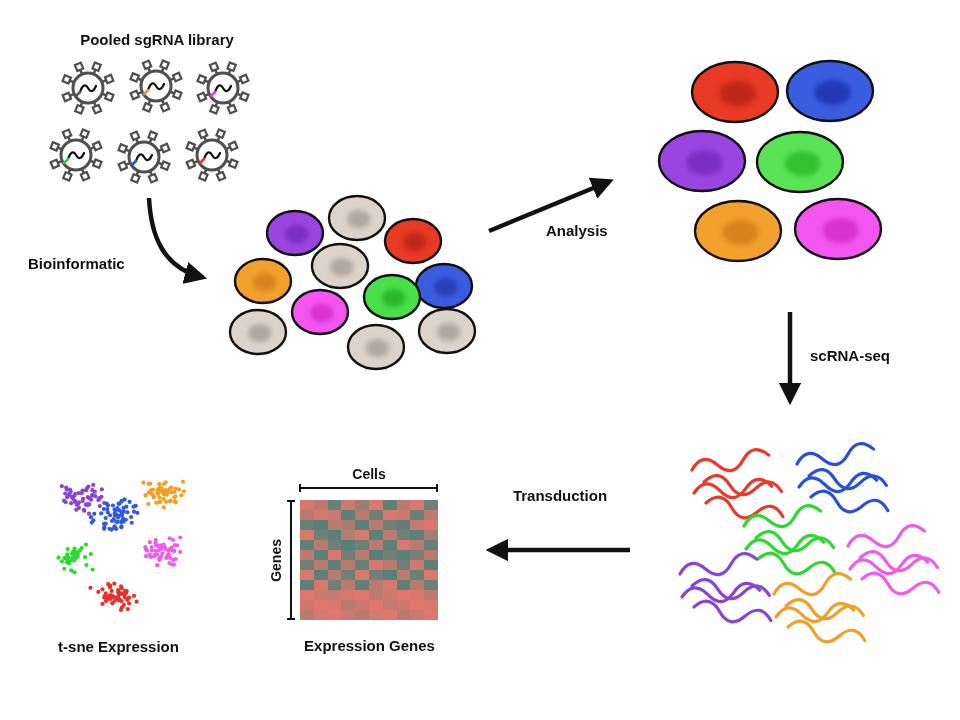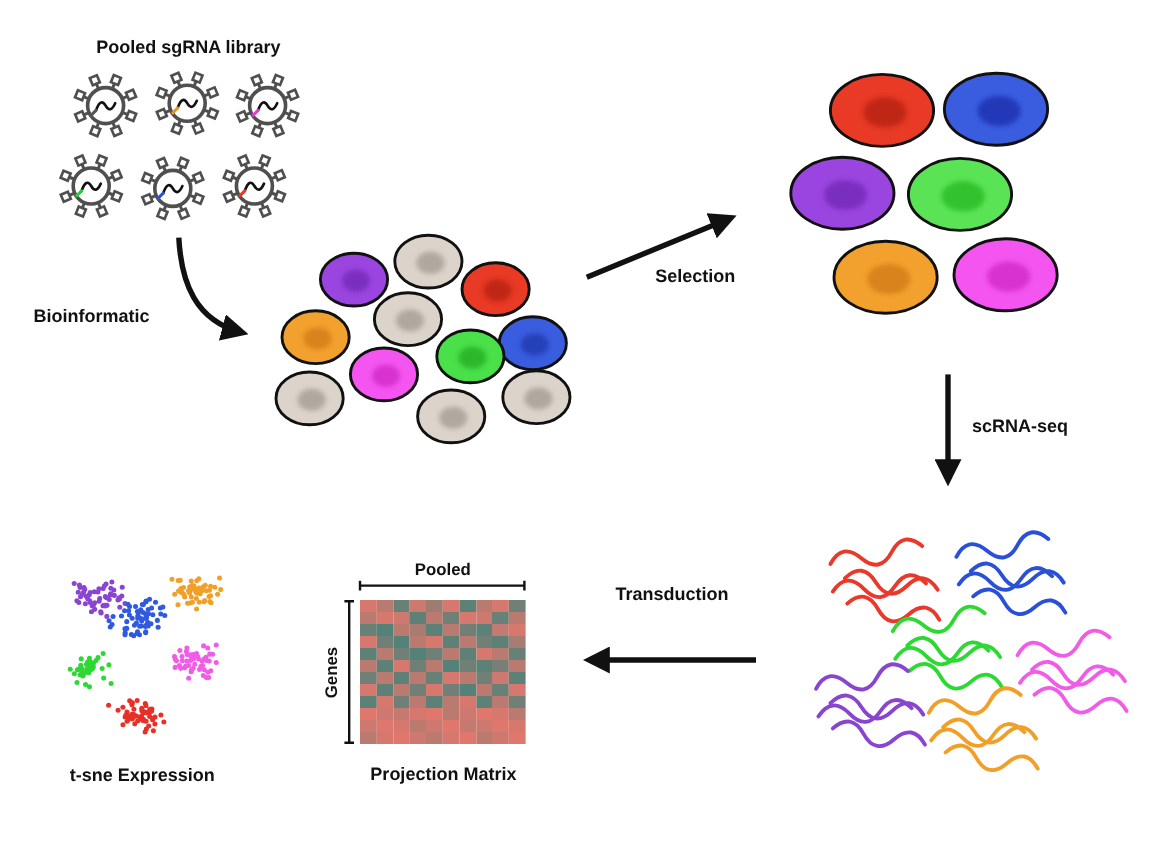--- a/index.html
+++ b/index.html
@@ -612,34 +612,34 @@
           <circle cx="111.2646161366254" cy="595.5234000964556" r="2.1" fill="#e83028"></circle>
           <circle cx="127.83112034983932" cy="609.0377776885871" r="2.1" fill="#e83028"></circle>
         </g>
       </g>
   </svg>
 
   <div class="lbl center" style="left:57px;top:30px;width:200px;">Pooled sgRNA library</div>
 
   <div class="lbl" style="left:28px;top:254px;">Bioinformatic</div>
 
-  <div class="lbl" style="left:546px;top:221px;">Selection</div>
+  <div class="lbl" style="left:546px;top:221px;">Analysis</div>
 
   <div class="lbl" style="left:810px;top:346px;">scRNA-seq</div>
 
 
   <div class="lbl center" style="left:478px;top:486px;width:164px;">
     <div>Transduction</div>
   </div>
 
-  <div class="lbl center" style="left:300px;top:465px;width:138px;font-size:14px;">Pooled</div>
+  <div class="lbl center" style="left:300px;top:465px;width:138px;font-size:14px;">Cells</div>
 
   <div class="lbl center" id="lbl-genes" style="left:246px;top:551px;width:60px;font-size:14px;">Genes</div>
 
-  <div class="lbl center" style="left:287px;top:636px;width:165px;">Projection Matrix</div>
+  <div class="lbl center" style="left:287px;top:636px;width:165px;">Expression Genes</div>
 
   <div class="lbl center" style="left:46px;top:637px;width:145px;">t-sne Expression</div>
 
   <div id="heatmap" style="grid-template-columns: repeat(10, 1fr);">
       <div style="background: rgb(214, 120, 110);"></div>
       <div style="background: rgb(186, 122, 112);"></div>
       <div style="background: rgb(103, 129, 119);"></div>
       <div style="background: rgb(205, 121, 111);"></div>
       <div style="background: rgb(158, 124, 114);"></div>
       <div style="background: rgb(214, 120, 110);"></div>

